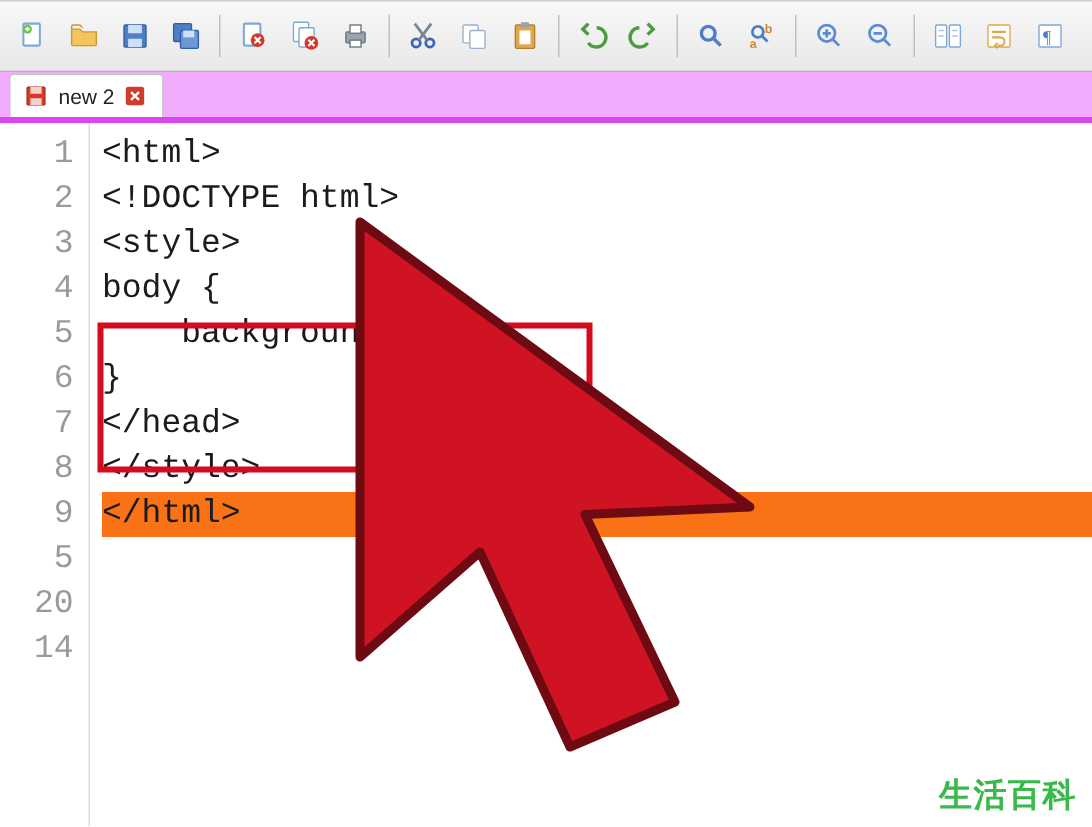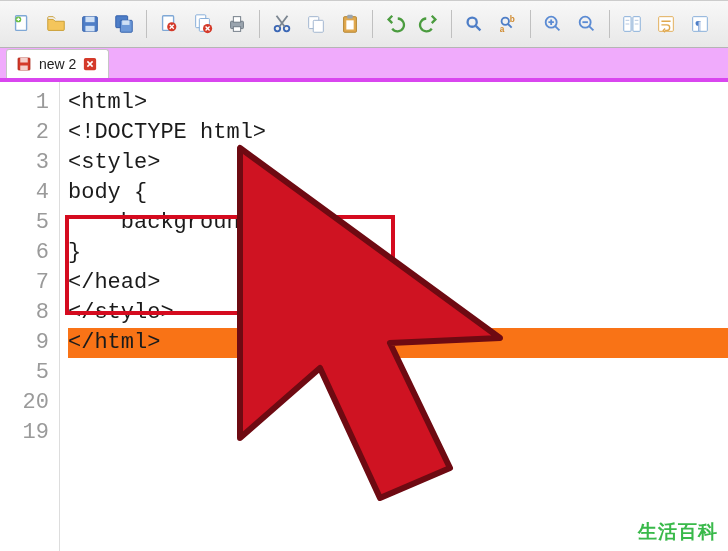--- a/index.html
+++ b/index.html
@@ -128,21 +128,21 @@
     position: absolute;
     right: 10px;
     bottom: 6px;
     font-size: 13px;
     color: #2aa233;
     font-weight: bold;
     text-shadow: 0 0 3px #fff;
     text-align: right;
     line-height: 1.3;
   }
-  .watermark .cn { font-size: 19px; letter-spacing: 1px; color:#39b94a;}
+  .watermark .cn { font-size: 22px; letter-spacing: 1px; color:#39b94a;}
 </style>
 </head>
 <body>
 
 <div class="toolbar">
   <div class="tbtn">
       <svg viewBox="0 0 24 24">
         <rect x="5" y="3" width="12" height="16" rx="1" fill="#fff" stroke="#7fa8d6" stroke-width="1.5"></rect>
         <circle cx="8" cy="7" r="3.2" fill="#6cbf45"></circle>
         <path d="M8 5.2v3.6M6.2 7h3.6" stroke="#fff" stroke-width="1.2"></path>
@@ -301,21 +301,21 @@
       <div>2</div>
       <div>3</div>
       <div>4</div>
       <div>5</div>
       <div>6</div>
       <div>7</div>
       <div>8</div>
       <div>9</div>
       <div>5</div>
       <div>20</div>
-      <div>19</div>
+      <div>14</div>
     </div>
   <div class="code" id="codearea"><div>&lt;html&gt;</div><div>&lt;!DOCTYPE html&gt;</div><div>&lt;style&gt;</div><div>body {</div><div>    background-color:</div><div>}</div><div>&lt;/head&gt;</div><div>&lt;/style&gt;</div><div class="hl">&lt;/html&gt;</div></div>
 </div>
 
 <div class="highlight-box"></div>
 
 <svg class="big-cursor" viewBox="0 0 370 380">
   <path d="M30 10 L30 300 L110 230 L170 360 L240 330 L180 205 L290 200 Z" fill="#cf1322" stroke="#6e0a12" stroke-width="6" stroke-linejoin="round"></path>
 </svg>
 

